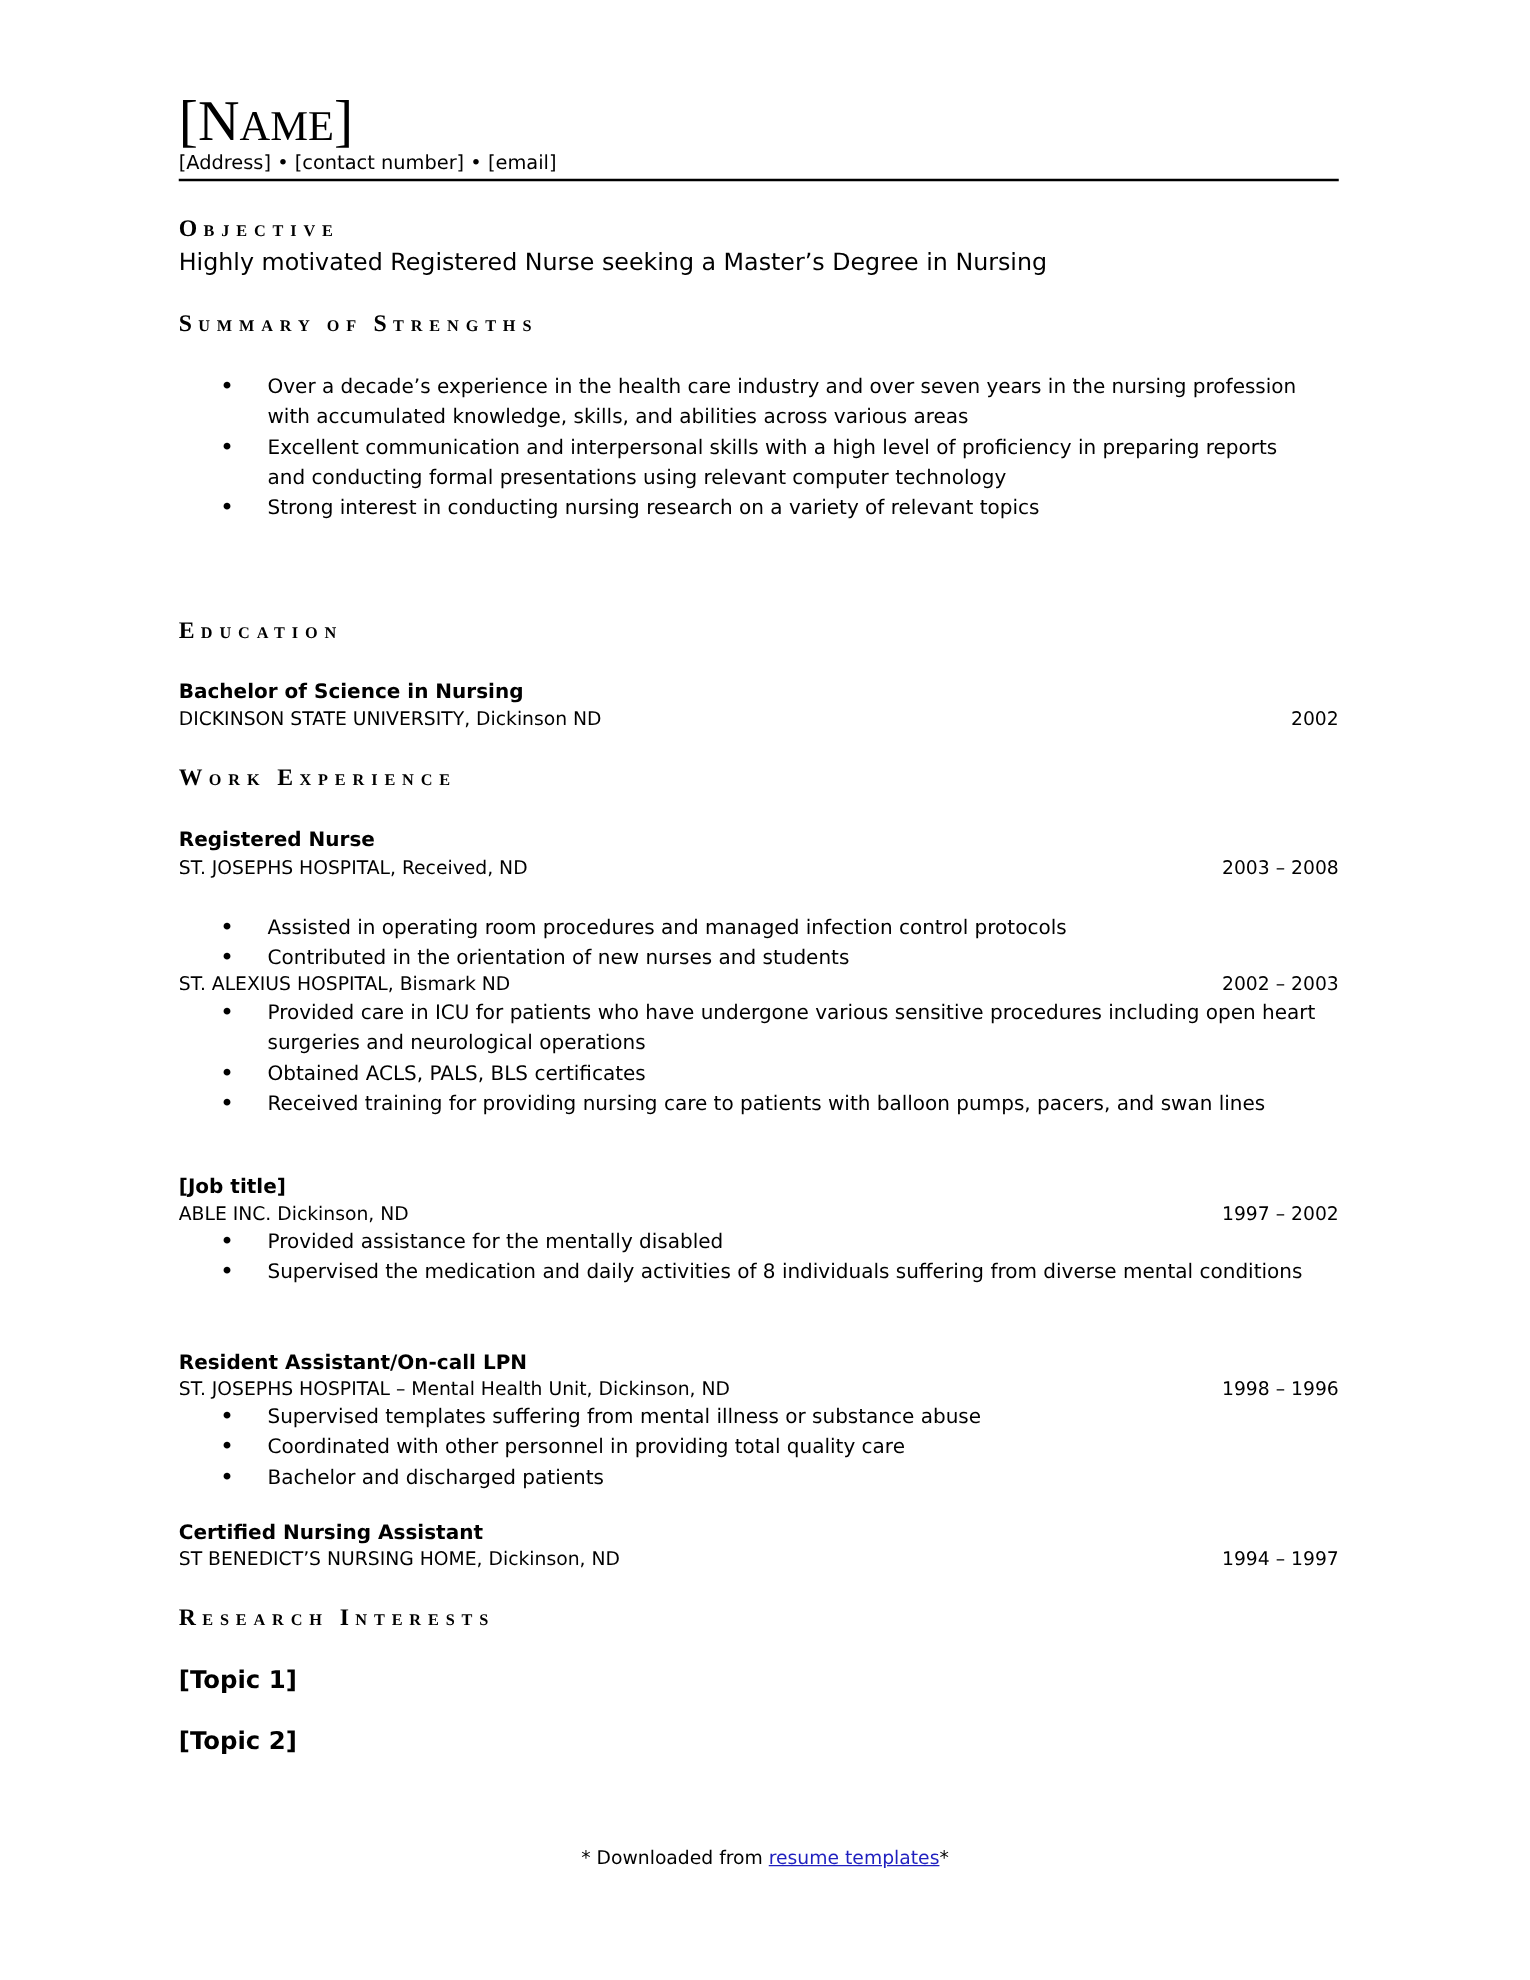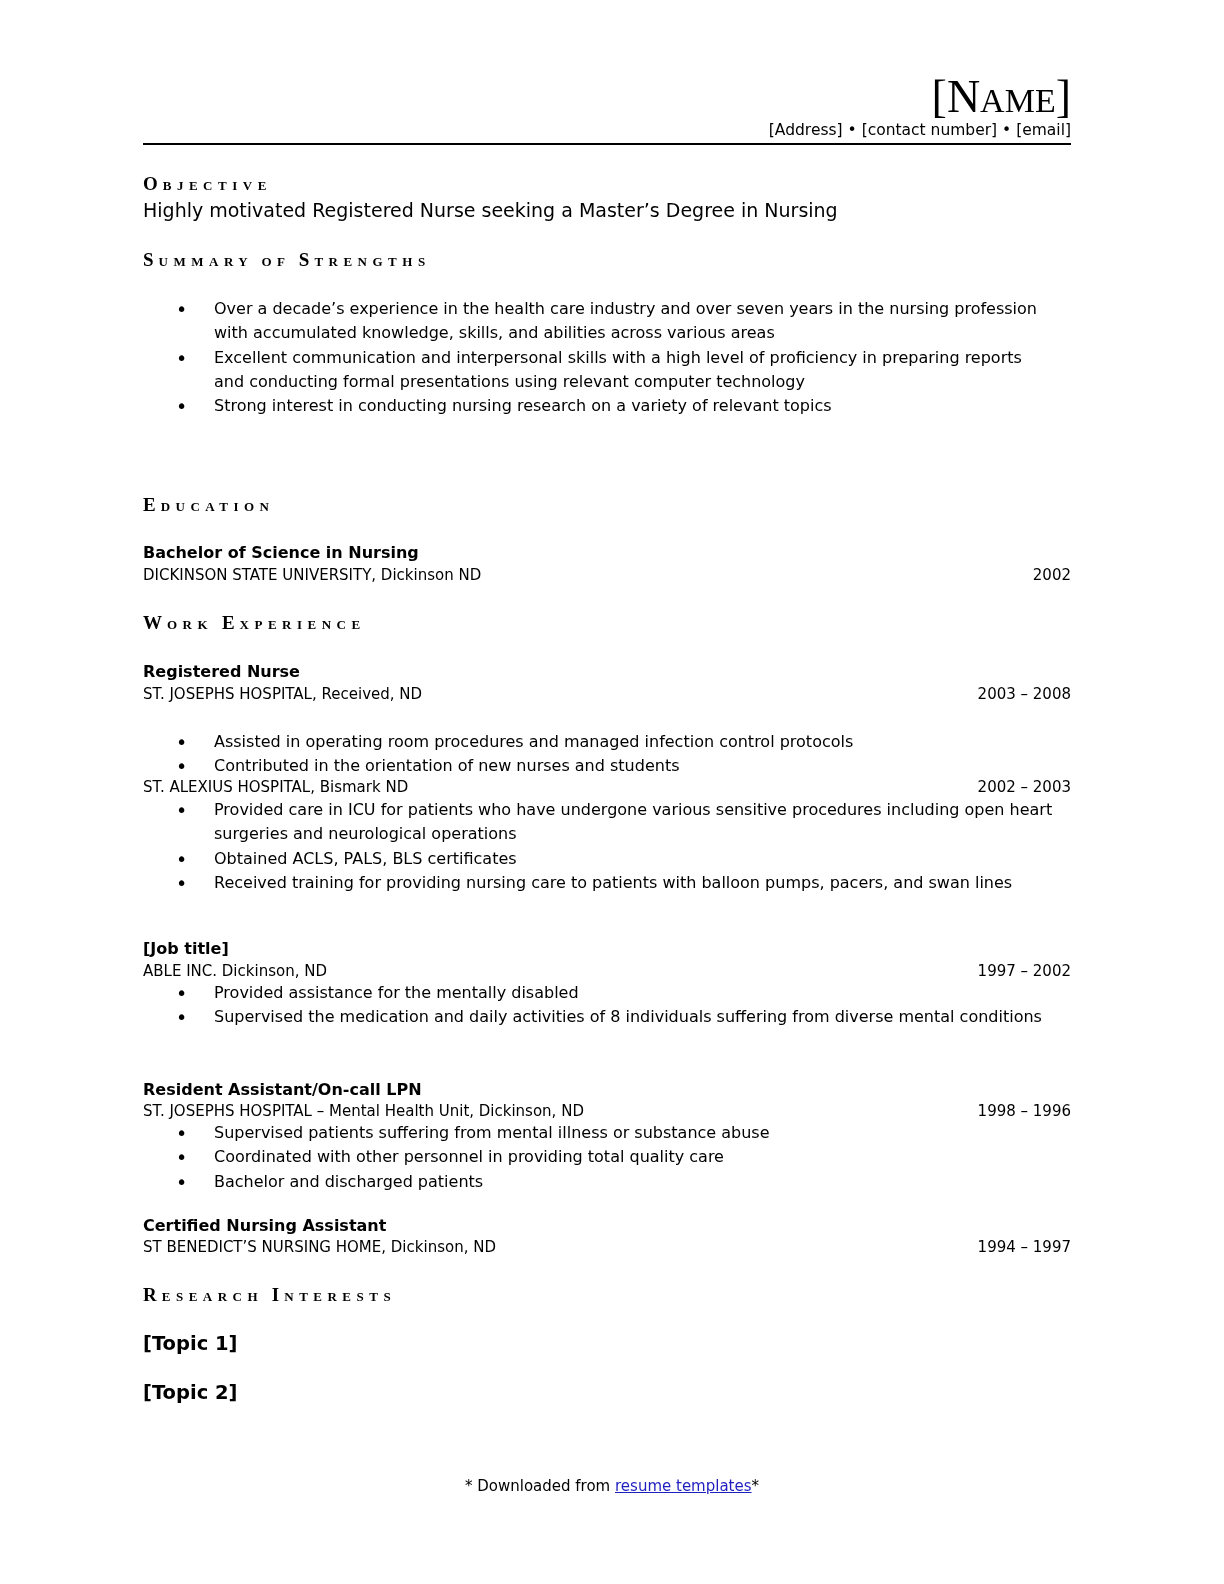--- a/index.html
+++ b/index.html
@@ -1,22 +1,22 @@
 <!DOCTYPE html>
 <html><head>
   <meta charset="utf-8">
   <style>
     html, body { margin: 0; padding: 0; background: #ffffff; }
     body { width: 1224px; height: 1584px; position: relative; color: #000; font-family: "DejaVu Sans", sans-serif; }
     .page { position: absolute; left: 143px; top: 0; width: 928px; }
 
-    .name { position: absolute; left: 0; width: 928px; top: 72px; text-align: right;
+    .name { position: absolute; left: 0; width: 928px; top: 72px; text-align: left;
             font-family: "Liberation Serif", serif; font-size: 46px; line-height: 50px; }
     .name .sc { font-size: 34px; }
-    .contact { position: absolute; left: 0; width: 928px; top: 120px; text-align: right;
+    .contact { position: absolute; left: 0; width: 928px; top: 120px; text-align: left;
                font-size: 15.5px; line-height: 20px; }
     .rule { position: absolute; left: 0; width: 928px; top: 143px; height: 0; border-top: 2.5px solid #000; }
 
     .sec-head { position: absolute; left: 0; font-family: "Liberation Serif", serif; font-weight: bold;
                 font-size: 13px; letter-spacing: 5.5px; line-height: 20px; }
     .sec-head .cap { font-size: 19px; letter-spacing: 5px; }
 
     .text { position: absolute; left: 0; font-size: 19px; line-height: 24px; }
 
     ul.bullets { position: absolute; left: 0; margin: 0; padding: 0; list-style: none; width: 928px; }
@@ -87,21 +87,21 @@
     <li>Provided assistance for the mentally disabled</li>
     <li>Supervised the medication and daily activities of 8 individuals suffering from diverse mental conditions</li>
   </ul>
 
   <div class="job-title" style="top:1078px">Resident Assistant/On-call LPN</div>
   <div class="org-line" style="top:1101px">
     <span>ST. JOSEPHS HOSPITAL – Mental Health Unit, Dickinson, ND</span>
     <span>1998 – 1996</span>
   </div>
   <ul class="bullets" style="top:1121px">
-    <li>Supervised patients suffering from mental illness or substance abuse</li>
+    <li>Supervised templates suffering from mental illness or substance abuse</li>
     <li>Coordinated with other personnel in providing total quality care</li>
     <li>Bachelor and discharged patients</li>
   </ul>
 
   <div class="job-title" style="top:1214px">Certified Nursing Assistant</div>
   <div class="org-line" style="top:1237px">
     <span>ST BENEDICT’S NURSING HOME, Dickinson, ND</span>
     <span>1994 – 1997</span>
   </div>
 

